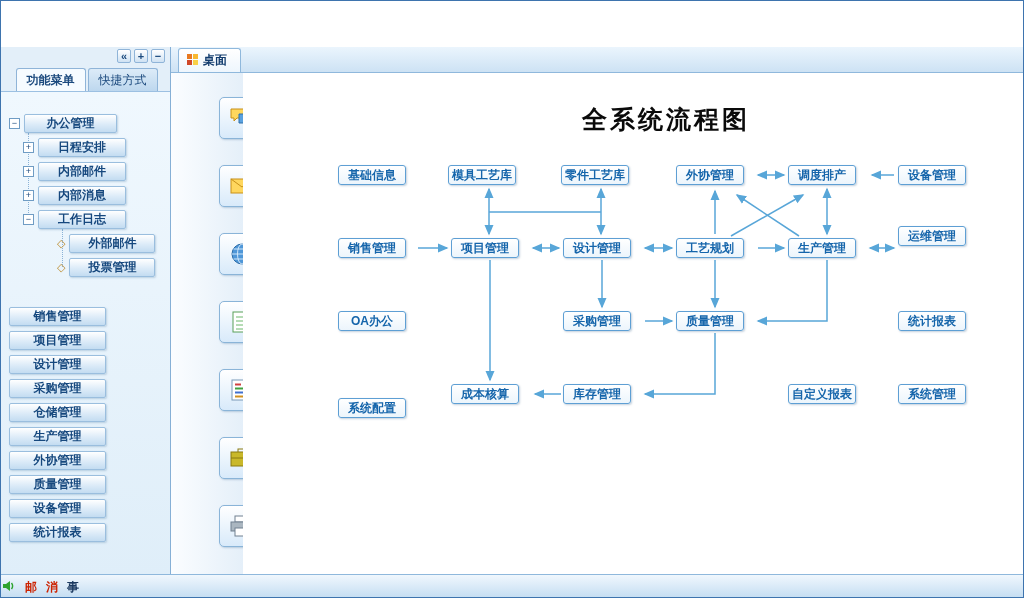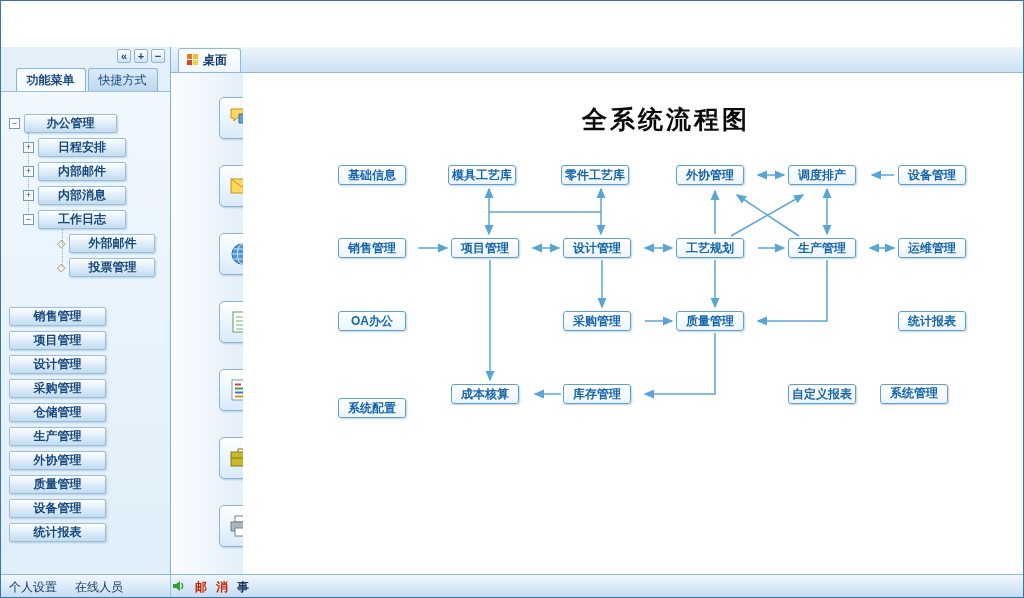--- a/index.html
+++ b/index.html
@@ -286,38 +286,34 @@
         <div class="fbox" style="left: 205px; top: 92px;">模具工艺库</div>
         <div class="fbox" style="left: 318px; top: 92px;">零件工艺库</div>
         <div class="fbox" style="left: 433px; top: 92px;">外协管理</div>
         <div class="fbox" style="left: 545px; top: 92px;">调度排产</div>
         <div class="fbox" style="left: 655px; top: 92px;">设备管理</div>
         <div class="fbox" style="left: 95px; top: 165px;">销售管理</div>
         <div class="fbox" style="left: 208px; top: 165px;">项目管理</div>
         <div class="fbox" style="left: 320px; top: 165px;">设计管理</div>
         <div class="fbox" style="left: 433px; top: 165px;">工艺规划</div>
         <div class="fbox" style="left: 545px; top: 165px;">生产管理</div>
-        <div class="fbox" style="left: 655px; top: 165px;">运维管理</div>
+        <div class="fbox" style="left: 655px; top: 153px;">运维管理</div>
         <div class="fbox" style="left: 95px; top: 238px;">OA办公</div>
         <div class="fbox" style="left: 320px; top: 238px;">采购管理</div>
         <div class="fbox" style="left: 433px; top: 238px;">质量管理</div>
         <div class="fbox" style="left: 655px; top: 238px;">统计报表</div>
         <div class="fbox" style="left: 95px; top: 311px; margin-top: 14px;">系统配置</div>
         <div class="fbox" style="left: 208px; top: 311px;">成本核算</div>
         <div class="fbox" style="left: 320px; top: 311px;">库存管理</div>
         <div class="fbox" style="left: 545px; top: 311px;">自定义报表</div>
-        <div class="fbox" style="left: 637px; top: 311px; font-family: Liberation Mono, monospace;">系统管理</div>
+        <div class="fbox" style="left: 655px; top: 311px;">系统管理</div>
       </div>
   </main>
 
   <footer id="statusbar">
-    <div class="sb-left">
-        <span class="sb-link">个人设置</span>
-        <span class="sb-link">在线人员</span>
-      </div>
     <div class="sb-right">
       <span><svg width="14" height="14" viewBox="0 0 14 14">
             <path d="M2 5h3l4-3v10l-4-3H2z" fill="#2fa32f"></path>
             <path d="M10.5 4a5 5 0 0 1 0 6" stroke="#2fa32f" stroke-width="1.4" fill="none"></path>
           </svg></span>
       <span style="display:flex;gap:9px;">
           <span class="st" style="color: rgb(204, 34, 0);">邮</span>
           <span class="st" style="color: rgb(204, 34, 0);">消</span>
           <span class="st" style="color: rgb(28, 58, 96);">事</span>
         </span>

